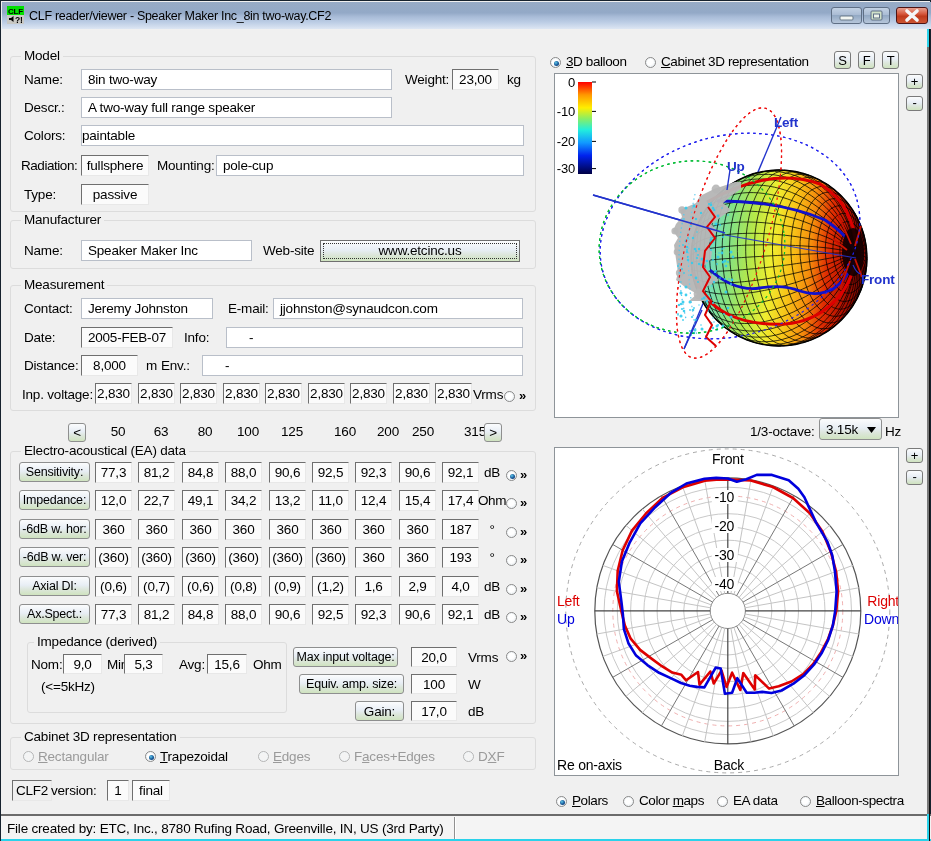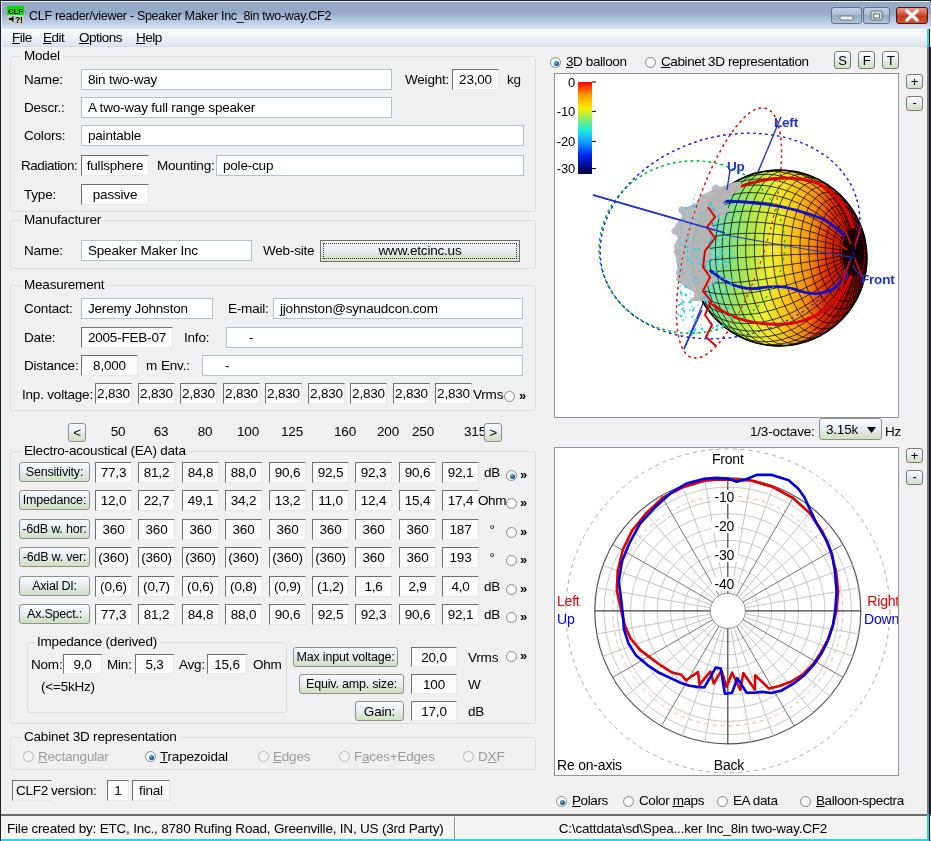--- a/index.html
+++ b/index.html
@@ -52,38 +52,32 @@
           <rect x="8" y="8" width="13" height="4" rx="1" fill="#f2f6f2" stroke="#6a7a8a"></rect>
         </svg></div>
  <div class="wbtn" id="btnmax"><svg width="25" height="15">
           <rect x="7" y="3" width="11" height="9" rx="1" fill="#cfe0c8" stroke="#5f6f85"></rect>
           <rect x="9.5" y="6" width="6" height="4" fill="#eef4ea" stroke="#5f6f85"></rect>
         </svg></div>
  <div class="wbtn" id="btncls"><svg width="30" height="15">
           <path d="M10 3 L20 12 M20 3 L10 12" stroke="#f4f6f8" stroke-width="3.6" fill="none" stroke-linecap="round"></path>
         </svg></div>
 </div>
-<div id="menubar">
- <div class="menuitem" style="left:10px"><span class="u">F</span>ile</div>
- <div class="menuitem" style="left:41px"><span class="u">E</span>dit</div>
- <div class="menuitem" style="left:77px"><span class="u">O</span>ptions</div>
- <div class="menuitem" style="left:134px"><span class="u">H</span>elp</div>
-</div>
 
 <div class="group" style="left:9px;top:55px;width:526px;height:156px"></div>
 <div class="glabel" style="left:20px;top:47px">Model</div>
 <div class="lbl" style="left:23px;top:71px">Name:</div>
 <div class="tb" style="left:80px;top:68px;width:311px;height:21px;padding-left:6px">8in two-way</div>
 <div class="lbl" style="left:404px;top:71px">Weight:</div>
 <div class="sk" style="left:451px;top:68px;width:47px;height:21px">23,00</div>
 <div class="lbl" style="left:506px;top:71px">kg</div>
 <div class="lbl" style="left:23px;top:99px">Descr.:</div>
 <div class="tb" style="left:80px;top:96px;width:311px;height:21px;padding-left:6px">A two-way full range speaker</div>
 <div class="lbl" style="left:23px;top:127px">Colors:</div>
-<div class="tb" style="left:80px;top:124px;width:443px;height:21px;padding-left:6px">paintable</div>
+<div class="tb" style="left:80px;top:124px;width:443px;height:21px;">paintable</div>
 <div class="lbl" style="left:20px;top:157px;letter-spacing:-0.45px">Radiation:</div>
 <div class="sk" style="left:80px;top:154px;width:68px;height:21px">fullsphere</div>
 <div class="lbl" style="left:156px;top:157px">Mounting:</div>
 <div class="tb" style="left:215px;top:154px;width:308px;height:21px;padding-left:6px">pole-cup</div>
 <div class="lbl" style="left:23px;top:186px">Type:</div>
 <div class="sk" style="left:80px;top:183px;width:68px;height:21px">passive</div>
 
 <div class="group" style="left:9px;top:219px;width:526px;height:49px"></div>
 <div class="glabel" style="left:20px;top:211px">Manufacturer</div>
 <div class="lbl" style="left:23px;top:242px">Name:</div>
@@ -211,21 +205,21 @@
 <div class="sk" style="left:441px;top:603px;width:37px;height:21px">92,1</div>
 <div class="lbl" style="left:480px;top:606px;width:22px;text-align:center">dB</div>
 <div class="radio" style="left:505px;top:611px;width:11px;height:11px"></div>
 <div class="chev" style="left:519px;top:608px">»</div>
 
 <div class="group" style="left:26px;top:641px;width:260px;height:71px"></div>
 <div class="glabel" style="left:33px;top:633px">Impedance (derived)</div>
 <div class="lbl" style="left:30px;top:656px">Nom:</div>
 <div class="sk" style="left:62px;top:653px;width:39px;height:20px">9,0</div>
 <div class="lbl" style="left:106px;top:656px">Min:</div>
-<div class="sk" style="left:134px;top:653px;width:39px;height:20px">5,3</div>
+<div class="sk" style="left:123px;top:653px;width:39px;height:20px">5,3</div>
 <div class="lbl" style="left:178px;top:656px">Avg:</div>
 <div class="sk" style="left:206px;top:653px;width:40px;height:20px">15,6</div>
 <div class="lbl" style="left:252px;top:656px">Ohm</div>
 <div class="lbl" style="left:40px;top:678px">(&lt;=5kHz)</div>
 <div class="btn eabtn" style="left:292px;top:646px;width:105px;height:20px">Max input voltage:</div>
 <div class="sk" style="left:410px;top:646px;width:46px;height:20px">20,0</div>
 <div class="lbl" style="left:467px;top:649px">Vrms</div>
 <div class="radio" style="left:505px;top:650px;width:11px;height:11px"></div>
 <div class="chev" style="left:519px;top:647px">»</div>
 <div class="btn eabtn" style="left:298px;top:673px;width:105px;height:20px">Equiv. amp. size:</div>
@@ -623,19 +617,18 @@
 <div class="lbl" style="left:638px;top:792px;font-size:13.5px;letter-spacing:-0.4px">Color <span class="u">m</span>aps</div>
 <div class="radio" style="left:716px;top:795px;width:11px;height:11px"></div>
 <div class="lbl" style="left:732px;top:792px;font-size:13.5px;letter-spacing:-0.4px">EA data</div>
 <div class="radio" style="left:799px;top:795px;width:11px;height:11px"></div>
 <div class="lbl" style="left:815px;top:792px;font-size:13.5px;letter-spacing:-0.4px"><span class="u">B</span>alloon-spectra</div>
 
 <div style="position:absolute;left:0px;top:813px;width:931px;height:28px;background:#f4f4f4;border-top:2px solid #6b6b6b"></div>
 <div style="position:absolute;left:453px;top:816px;width:1px;height:22px;background:#909090"></div>
 <div style="position:absolute;left:454px;top:816px;width:1px;height:22px;background:#fff"></div>
 <div class="lbl" style="left:6px;top:820px;font-size:13.5px">File created by: ETC, Inc., 8780 Rufing Road, Greenville, IN, US (3rd Party)</div>
-<div class="lbl" style="left:455px;top:820px;width:474px;text-align:center;font-size:13.5px">C:\cattdata\sd\Spea...ker Inc_8in two-way.CF2</div>
 <div style="position:absolute;left:0;top:838px;width:931px;height:2px;background:#2ad2ea"></div>
 
 <div style="position:absolute;right:1px;top:28px;width:2px;height:812px;background:#2ad2ea"></div>
 <div style="position:absolute;left:926px;top:46px;width:2px;height:767px;background:#787878"></div>
 <div style="position:absolute;right:0;top:28px;width:1px;height:813px;background:#111"></div>
 </div>
 
 </body></html>

